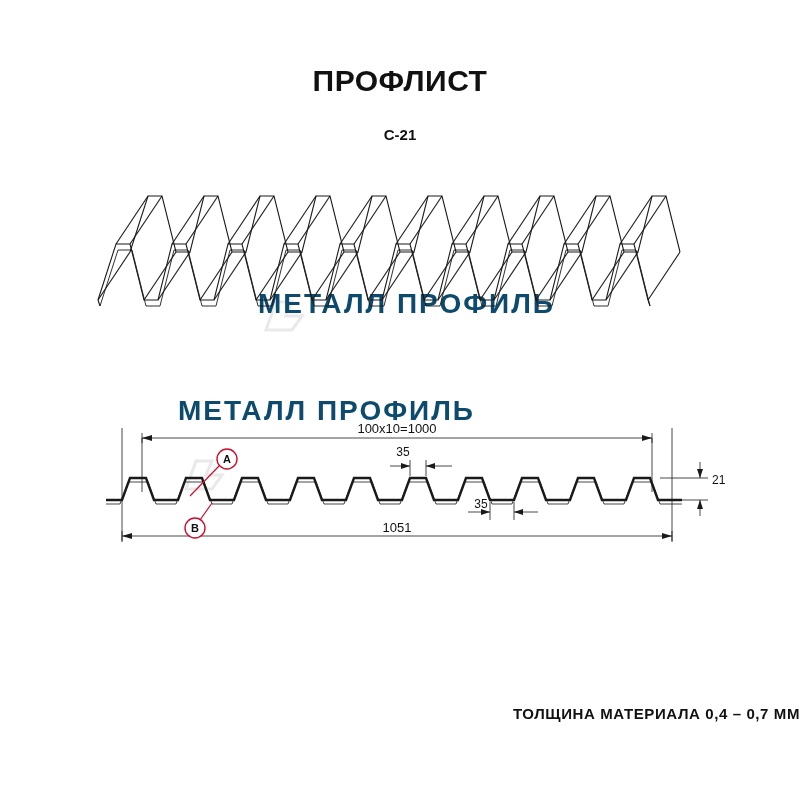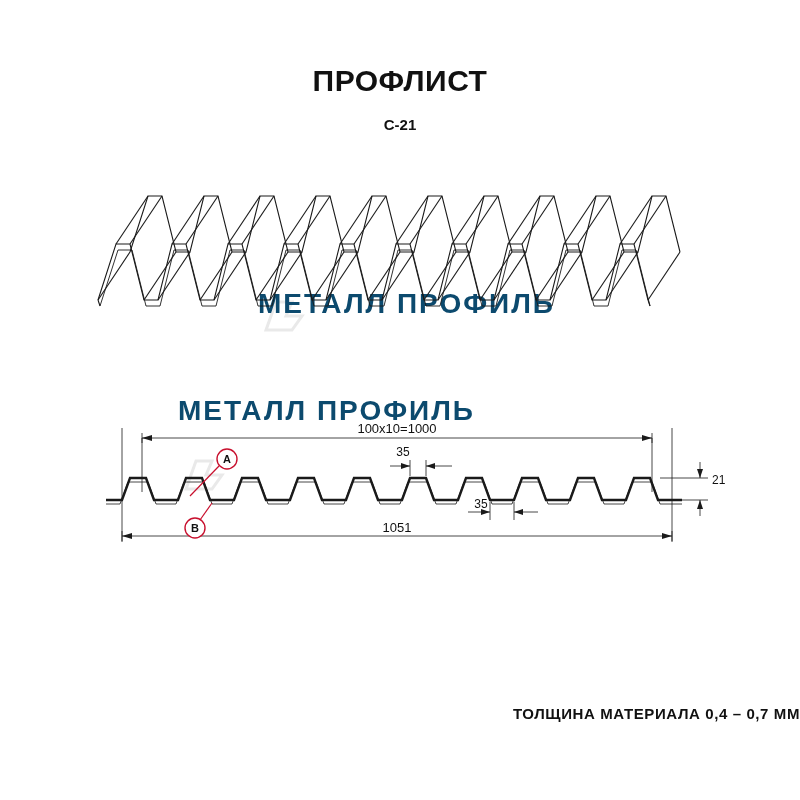--- a/index.html
+++ b/index.html
@@ -32,21 +32,21 @@
     font-weight: bold;
     letter-spacing: 0.5px;
     color: #111111;
     margin: 0;
     line-height: 34px;
   }
   .subtitle {
     font-size: 15px;
     font-weight: bold;
     color: #111111;
-    margin-top: 18px;
+    margin-top: 28px;
     line-height: 18px;
   }
   .iso-wrap {
     position: absolute;
     top: 160px;
     left: 90px;
     width: 620px;
     height: 180px;
   }
   .draw-wrap {

